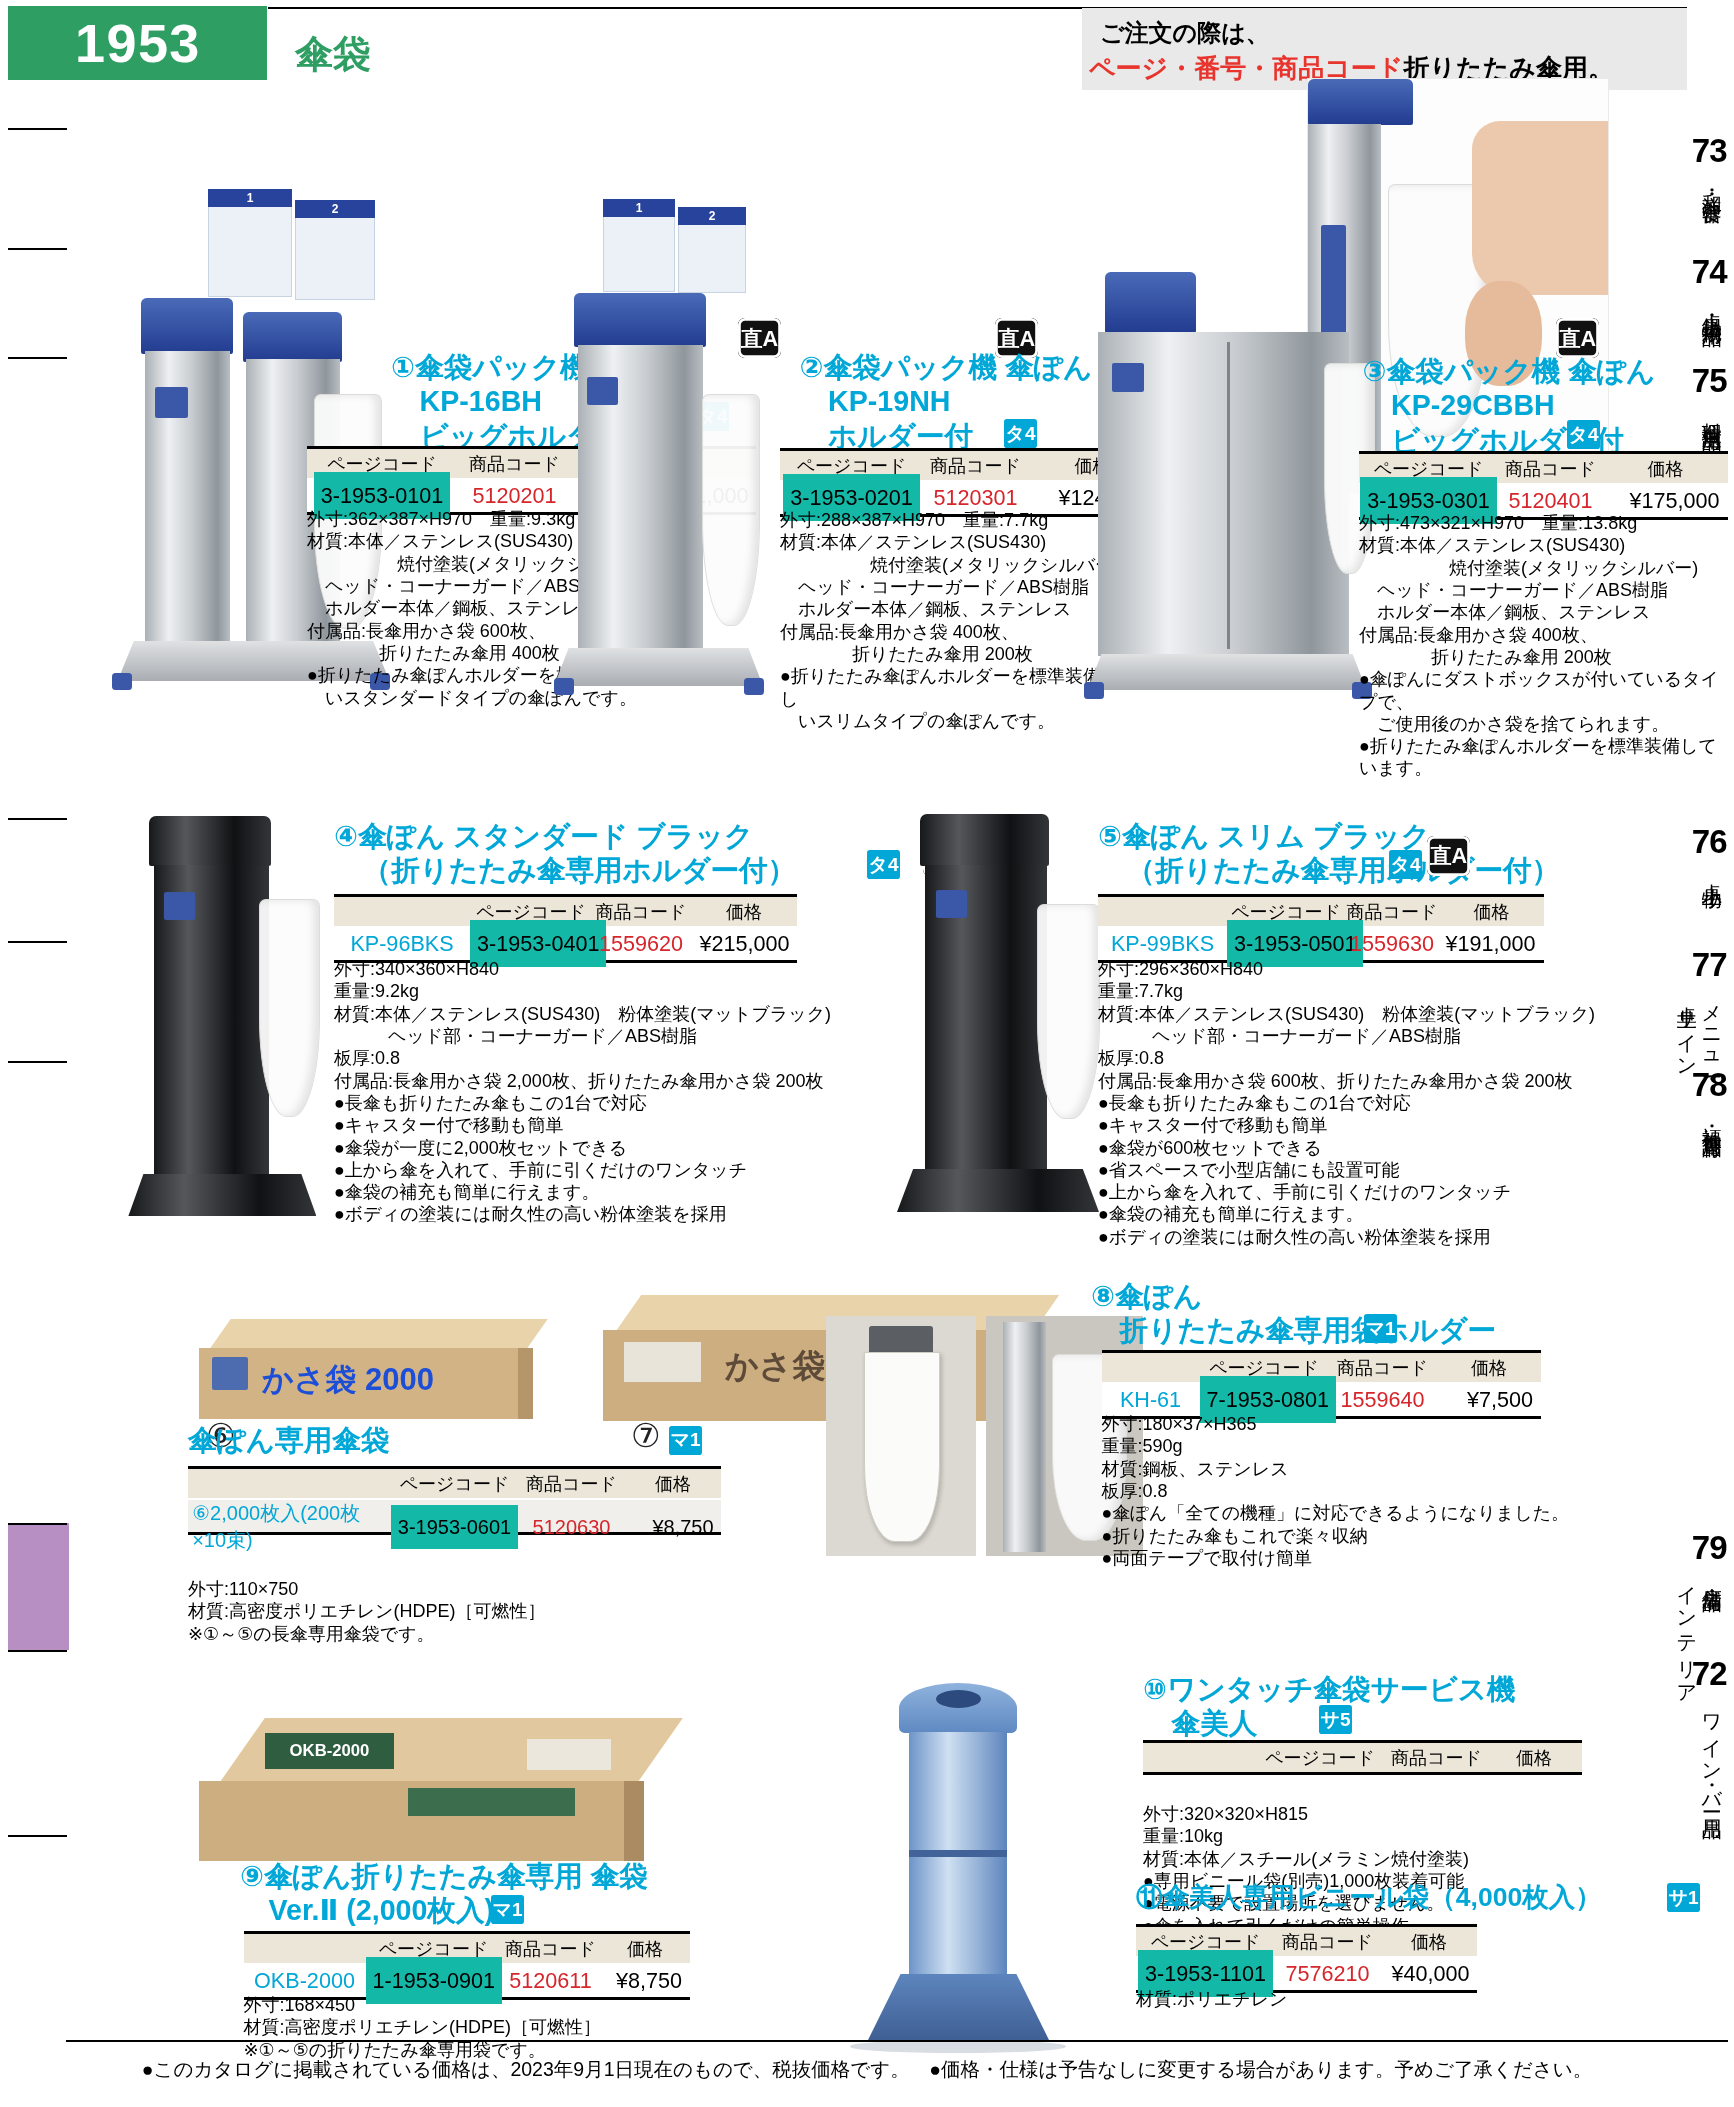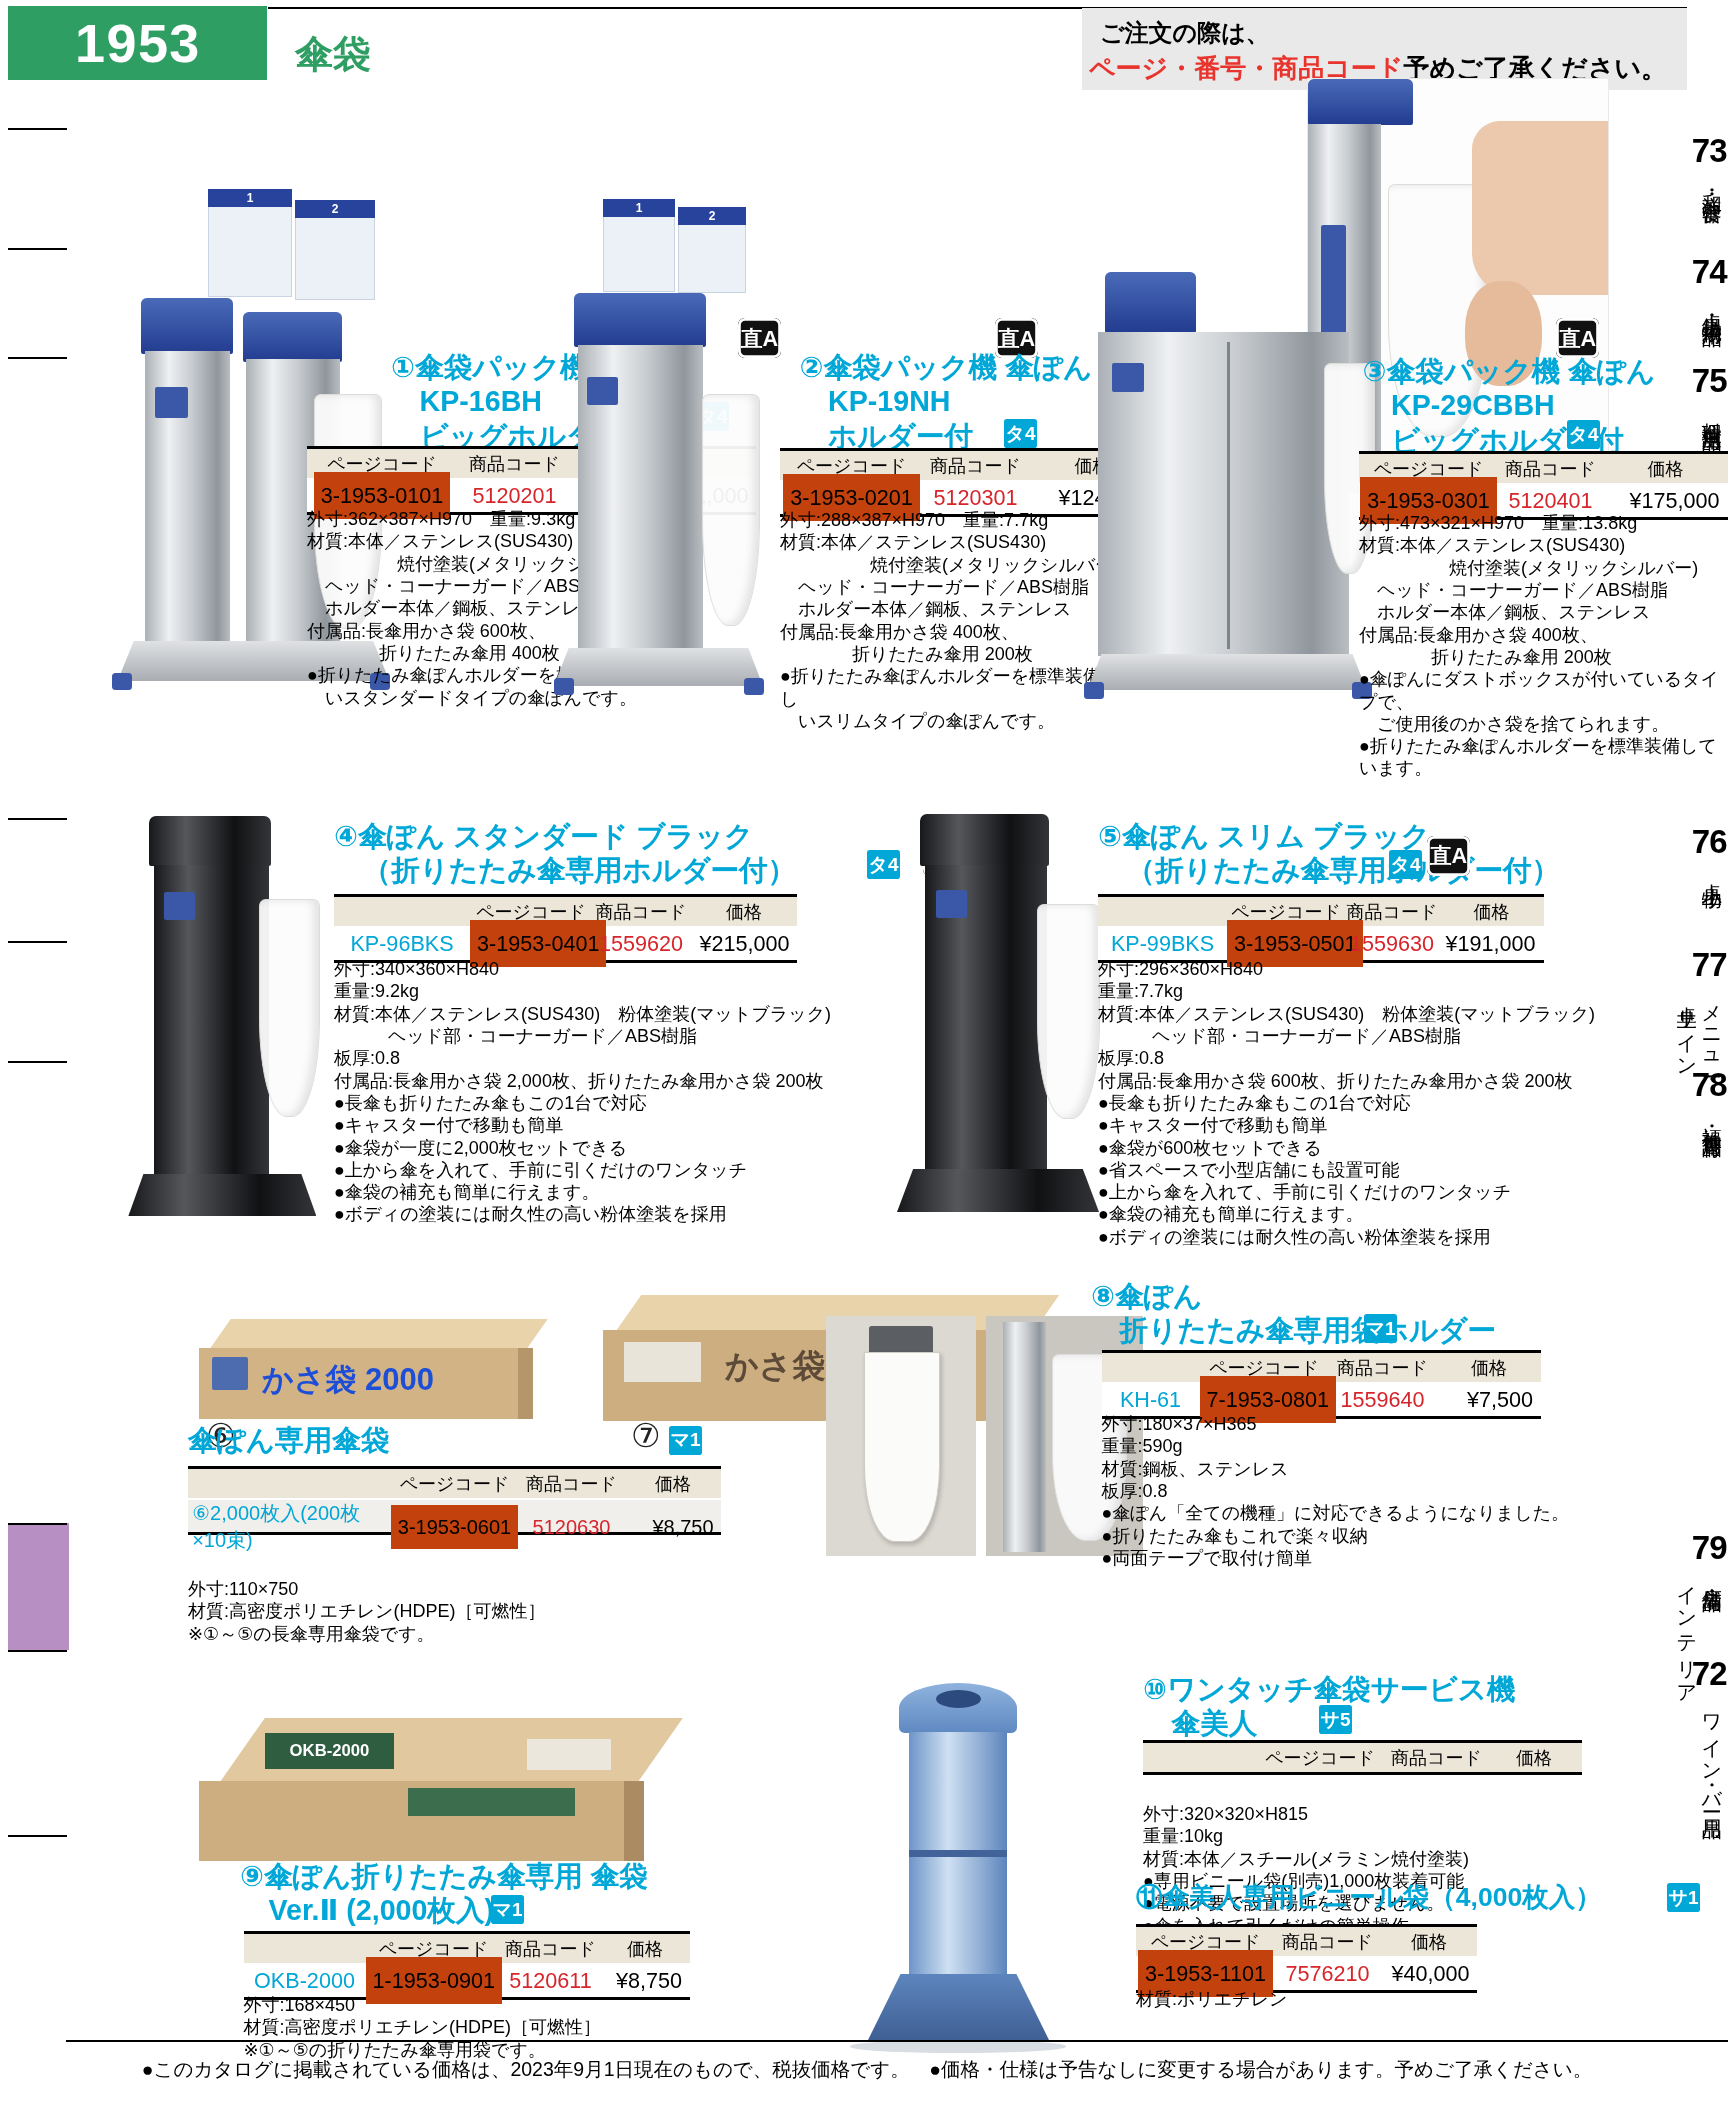--- a/index.html
+++ b/index.html
@@ -29,21 +29,21 @@
           display:flex;align-items:center;justify-content:center;border-radius:7px;
           box-shadow:inset 0 0 0 2.8px #fff,inset 0 0 0 4.9px #111;}
   .tbl{position:absolute;border-top:3.5px solid #000;border-bottom:3.5px solid #000;}
   .trow{display:grid;align-items:center;}
   .thead{background:#ece6d8;font-size:18px;height:29px;}
   .tdata{background:#fff;font-size:21.6px;height:32px;border-top:2.1px solid #fff;}
   .tdata.alt{background:#f0efeb;}
   .c{text-align:center;}
   .lft{text-align:left;padding-left:4.2px;}
   .model{color:#00a7d7;}
-  .pc{background:#c2410c;padding:11px 7px;white-space:nowrap;}
+  .pc{background:#14b8a6;padding:11px 7px;white-space:nowrap;}
   .ccode{color:#d6252b;}
   .price{text-align:right;padding-right:8.4px;}
   .spec{position:absolute;font-size:18px;line-height:1.24;white-space:pre-line;}
   .circno{position:absolute;font-size:33px;color:#222;}
   
   .photo{position:absolute;}
   .silver{background:linear-gradient(90deg,#aab0b5 0%,#eef0f2 28%,#c8ccd0 55%,#8f969c 85%,#b9bec2 100%);}
   .darkm{background:linear-gradient(90deg,#17181a 0%,#55575b 30%,#101113 70%,#333538 100%);}
   .bluecap{background:linear-gradient(180deg,#4a6ab8,#223c90);border-radius:5.6px 5.6px 2.1px 2.1px;}
   .bag{background:rgba(252,252,252,.95);border:1.4px solid #dcdcda;border-radius:7px 7px 45% 45%;
@@ -61,21 +61,21 @@
   .foottext{position:absolute;left:0;top:2056px;width:1734px;text-align:center;font-size:19.5px;}
 </style>
 </head>
 <body>
 
 <div class="topline"></div>
 <div class="pgnum">1953</div>
 <div class="cat">傘袋</div>
 <div class="ordernote">
   <div class="on1">ご注文の際は、</div>
-  <div class="on2"><span class="red">ページ・番号・商品コード</span><span>予めご了承ください。</span></div>
+  <div class="on2"><span class="red">ページ・番号・商品コード</span><span>折りたたみ傘用。</span></div>
 </div>
 
 <div>
   <div class="purple"></div>
 
   <div class="vtab-line" style="top:128px"></div>
   <div class="vnum" style="top:132px">73</div>
   <div class="vlabel" style="top:177px">和・洋・中食器</div>
 
   <div class="vtab-line" style="top:248px"></div>

